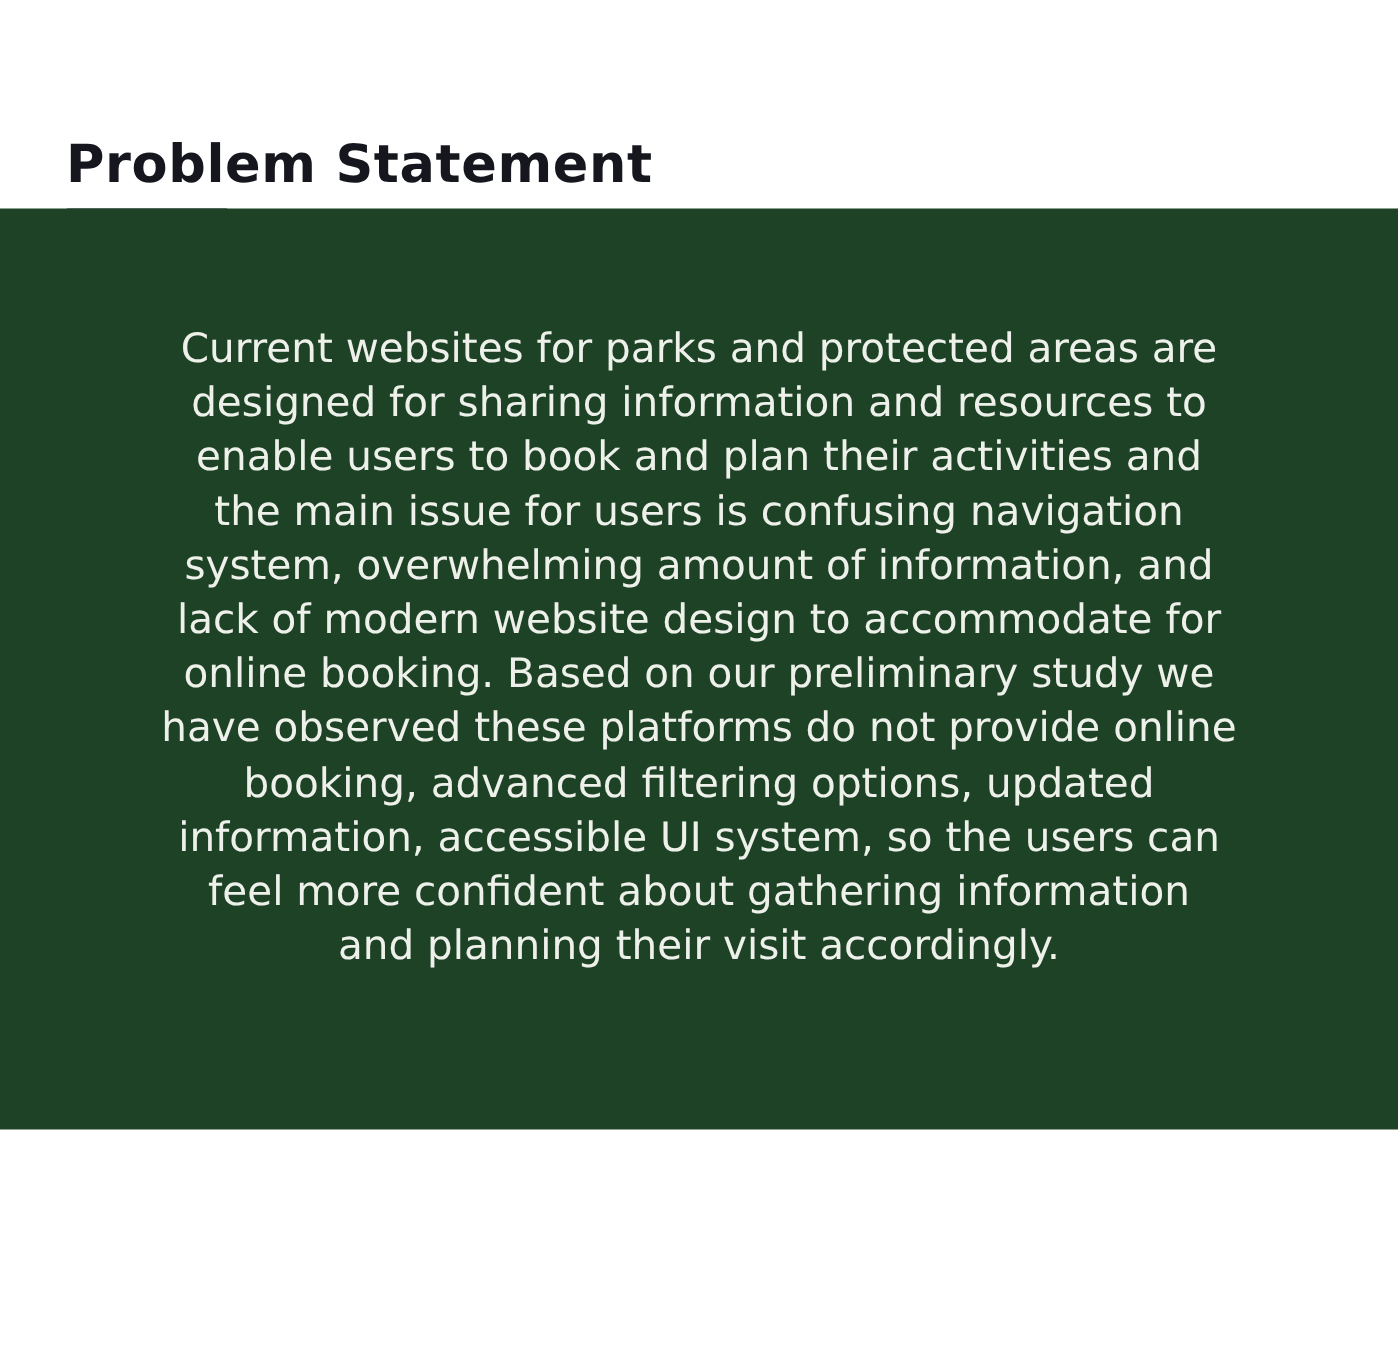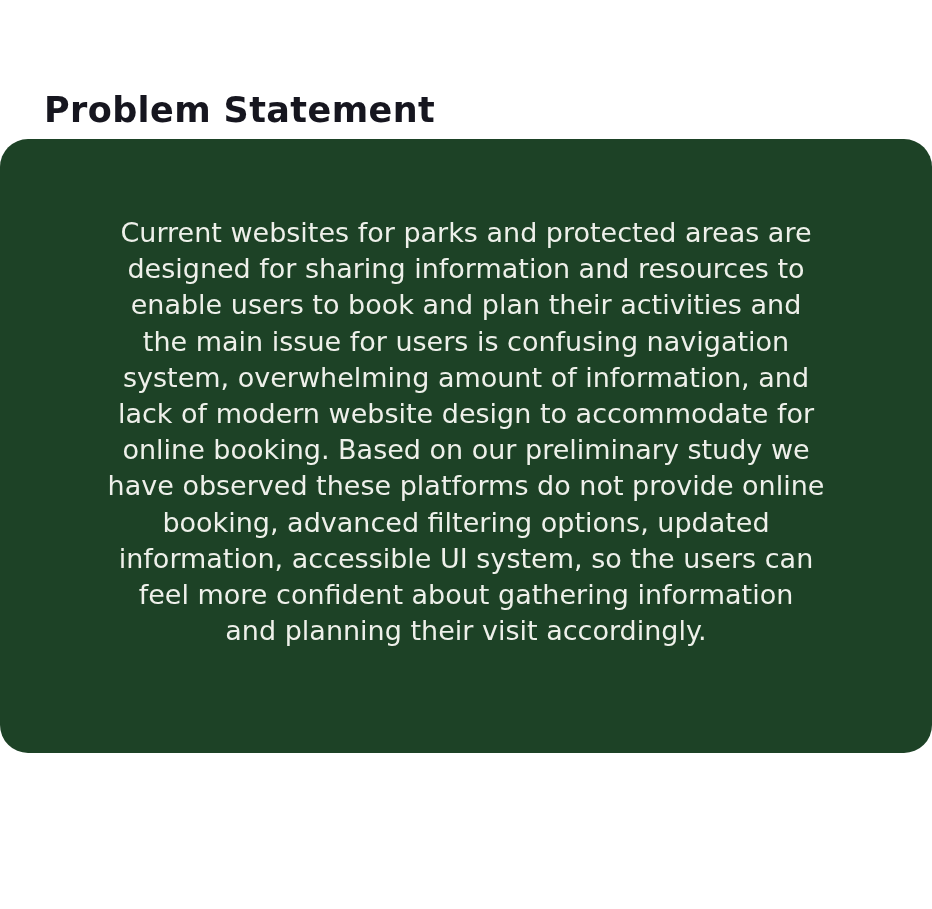--- a/index.html
+++ b/index.html
@@ -39,21 +39,20 @@
     border-radius: 1px;
   }
 
   .statement-panel {
     position: absolute;
     top: 139px;
     left: 0;
     width: 932px;
     height: 614px;
     background: #1d4226;
-    border-radius: 28px;
   }
 
   .statement-paragraph {
     margin: 0 auto;
     padding-top: 76px;
     width: 880px;
     text-align: center;
     color: #eef0ea;
     font-size: 27px;
     line-height: 36.2px;

